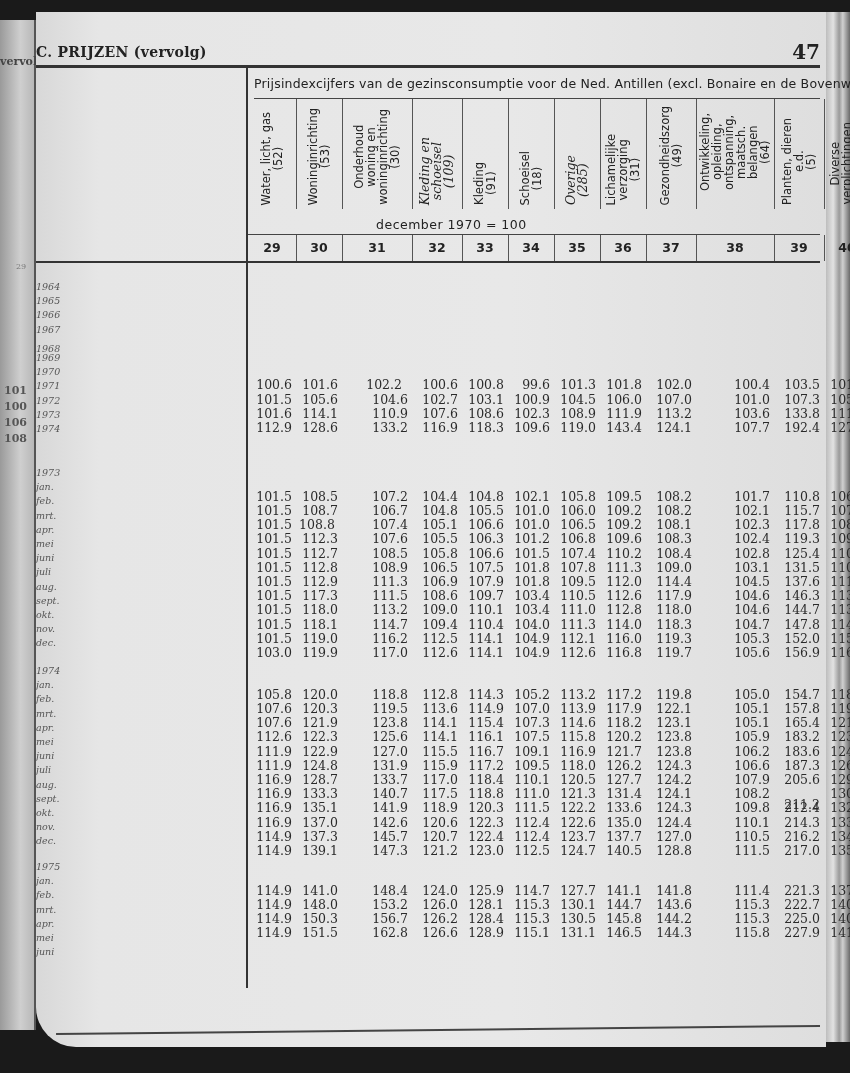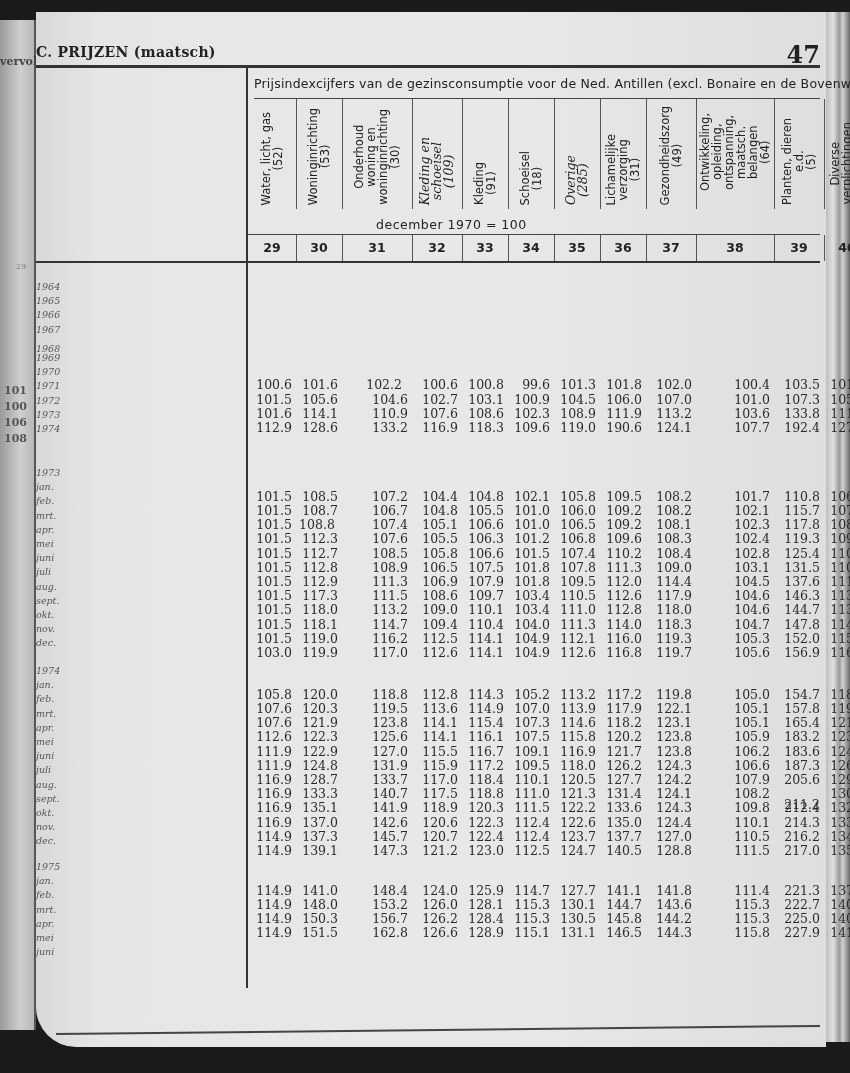--- a/index.html
+++ b/index.html
@@ -30,21 +30,21 @@
     }
     .page-edge {
       position: absolute; left: 826px; top: 12px; width: 24px; height: 1030px;
       background: linear-gradient(to right, #bdbdbd, #e2e2e2 30%, #9a9a9a 55%, #d0d0d0 70%, #6a6a6a);
     }
     .running-head {
       position: absolute; left: 0px; top: 32px; font-size: 14px; font-weight: bold;
       font-family: "DejaVu Serif", serif; letter-spacing: 0.3px;
     }
     .page-number {
-      position: absolute; right: 6px; top: 28px; font-size: 24px; font-weight: bold;
+      position: absolute; right: 6px; top: 28px; font-size: 20px; font-weight: bold;
       font-family: "DejaVu Serif", serif;
     }
     .top-rule { position: absolute; left: 0; right: 6px; top: 53px; height: 3px; background: #333; }
     .stub-rule-v { position: absolute; left: 210px; top: 56px; width: 2px; height: 920px; background: #333; }
     .table-title {
       position: absolute; left: 218px; top: 64px; width: 570px;
       font-family: "DejaVu Sans", sans-serif; font-size: 12.5px; letter-spacing: 0.2px;
       white-space: nowrap;
     }
     .title-rule { position: absolute; left: 218px; right: 6px; top: 86px; height: 1px; background: #444; }
@@ -94,21 +94,21 @@
   <div class="lp-col">29</div>
   <div class="lp-val" style="top:364px">101</div>
   <div class="lp-val" style="top:380px">100</div>
   <div class="lp-val" style="top:396px">106</div>
   <div class="lp-val" style="top:412px">108</div>
 </div>
 
 <div class="page-edge"></div>
 
 <div class="page" id="page">
-  <div class="running-head">C. PRIJZEN (maatsch)</div>
+  <div class="running-head">C. PRIJZEN (vervolg)</div>
   <div class="page-number">47</div>
   <div class="top-rule"></div>
   <div class="stub-rule-v"></div>
 
   <div class="table-title">
     <span>Prijsindexcijfers van de gezinsconsumptie voor de Ned. Antillen (excl. Bonaire en de Bovenwinden)</span>
     
   </div>
   <div class="title-rule"></div>
 
@@ -279,21 +279,21 @@
         <div class="cell" style="left: 576px; width: 42px;">111.5</div>
       </div>
       <div class="data-row" style="top: 408px; width: 702px;">
         <div class="cell" style="left: 0px; width: 44px;">112.9</div>
         <div class="cell" style="left: 48px; width: 42px;">128.6</div>
         <div class="cell" style="left: 94px; width: 66px;">133.2</div>
         <div class="cell" style="left: 164px; width: 46px;">116.9</div>
         <div class="cell" style="left: 214px; width: 42px;">118.3</div>
         <div class="cell" style="left: 260px; width: 42px;">109.6</div>
         <div class="cell" style="left: 306px; width: 42px;">119.0</div>
-        <div class="cell" style="left: 352px; width: 42px;">190.6</div>
+        <div class="cell" style="left: 352px; width: 42px;">143.4</div>
         <div class="cell" style="left: 398px; width: 46px;">124.1</div>
         <div class="cell" style="left: 448px; width: 74px;">107.7</div>
         <div class="cell" style="left: 526px; width: 46px;">192.4</div>
         <div class="cell" style="left: 576px; width: 42px;">127.5</div>
       </div>
       <div class="data-row" style="top: 476.72px; width: 702px;">
         <div class="cell" style="left: 0px; width: 44px;">101.5</div>
         <div class="cell" style="left: 48px; width: 42px;">108.5</div>
         <div class="cell" style="left: 94px; width: 66px;">107.2</div>
         <div class="cell" style="left: 164px; width: 46px;">104.4</div>

